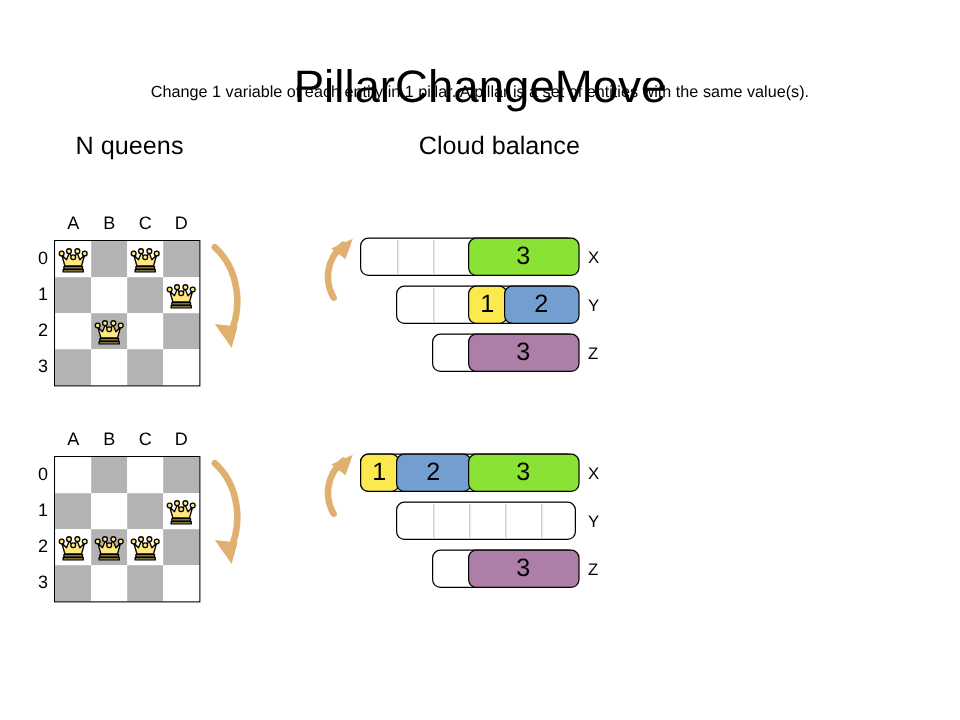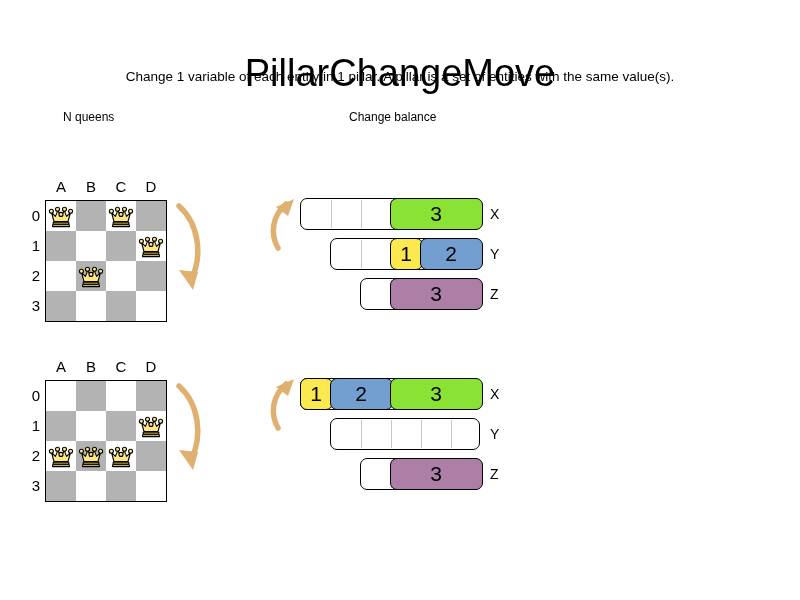--- a/index.html
+++ b/index.html
@@ -34,21 +34,21 @@
     left: 0;
     width: 800px;
     text-align: center;
     font-size: 13.5px;
     line-height: 18px;
   }
 
   
   .section-heading {
     position: absolute;
-    font-size: 12px;
+    font-size: 21px;
     white-space: nowrap;
   }
   #heading-nqueens  { left: 63px;  top: 110px; }
   #heading-cloud    { left: 349px; top: 110px; }
 
   
   .board-wrap { position: absolute; }
   #board-top    { left: 45px; top: 200px; }
   #board-bottom { left: 45px; top: 380px; }
 
@@ -140,21 +140,21 @@
   #arrow-cloud-top     { left: 266px; top: 196px; }
   #arrow-cloud-bottom  { left: 266px; top: 376px; }
 </style>
 </head>
 <body>
 
 <h1 id="page-title">PillarChangeMove</h1>
 <div id="page-subtitle">Change 1 variable of each entity in 1 pillar. A pillar is a set of entities with the same value(s).</div>
 
 <div class="section-heading" id="heading-nqueens">N queens</div>
-<div class="section-heading" id="heading-cloud">Change balance</div>
+<div class="section-heading" id="heading-cloud">Cloud balance</div>
 
 <div class="board-wrap" id="board-top">
   <div class="board">
       <div class="col-label" style="left: 0px;">A</div>
       <div class="col-label" style="left: 30px;">B</div>
       <div class="col-label" style="left: 60px;">C</div>
       <div class="col-label" style="left: 90px;">D</div>
       <div class="row-label" style="top: 7px;">0</div>
       <div class="row-label" style="top: 37px;">1</div>
       <div class="row-label" style="top: 67px;">2</div>

